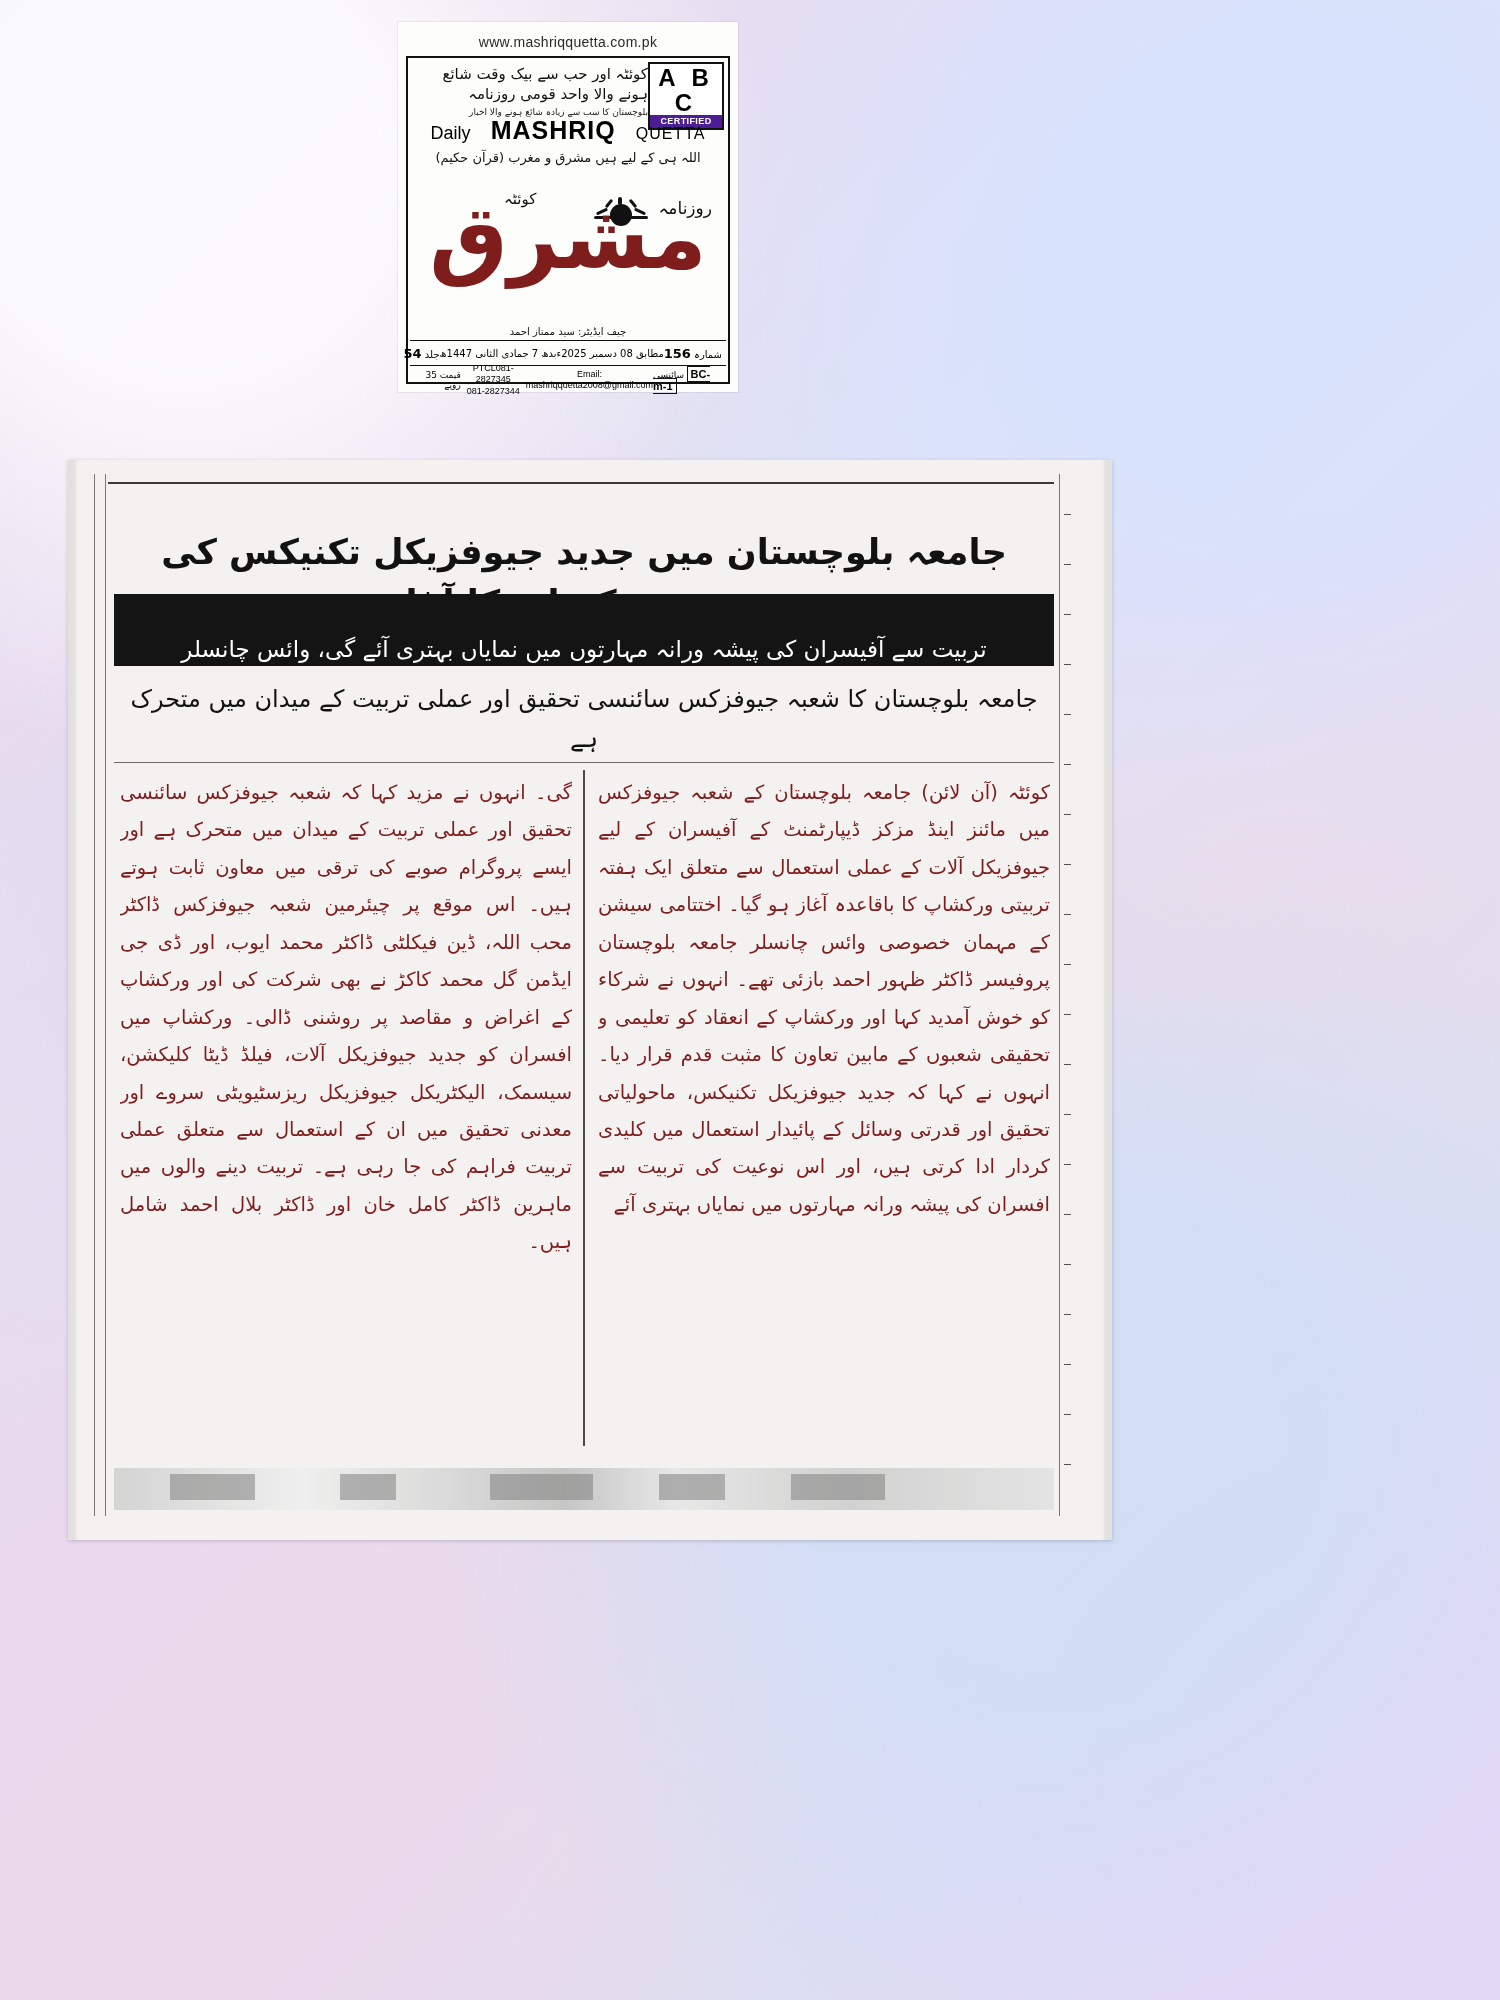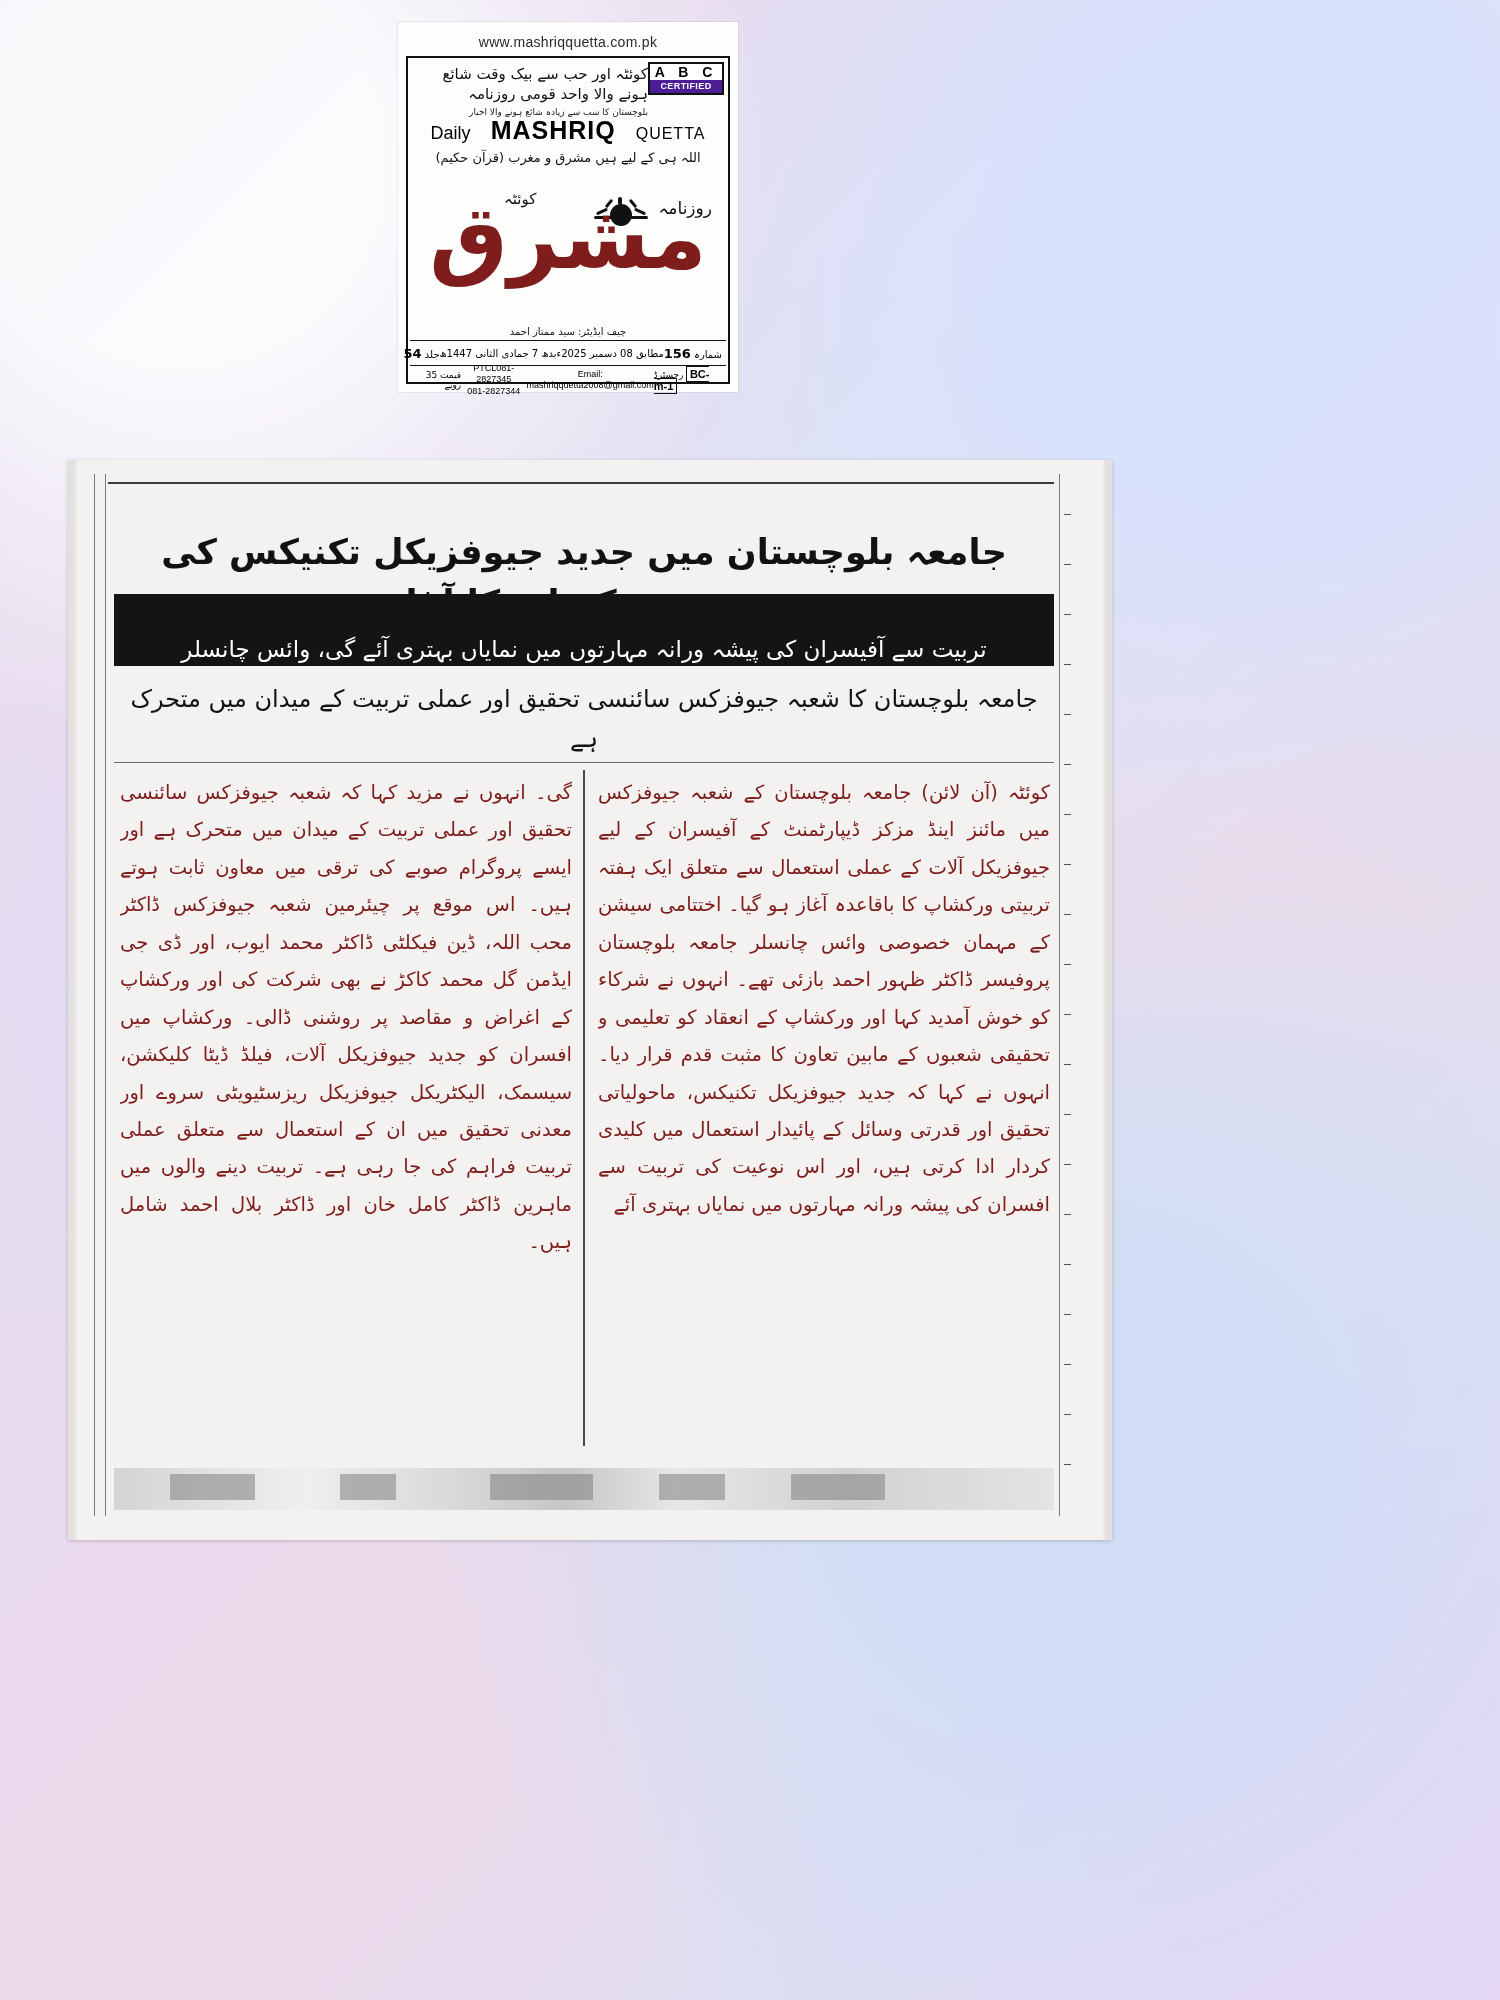--- a/index.html
+++ b/index.html
@@ -27,21 +27,21 @@
     padding-top:12px;font-family:"Liberation Sans",sans-serif;
   }
   #masthead .frame{
     position:absolute;left:8px;top:34px;right:8px;bottom:8px;
     border:2px solid #111;
   }
   .abc-box{
     position:absolute;right:4px;top:4px;width:72px;border:2px solid #111;
     text-align:center;background:#fff;
   }
-  .abc-box .abc{font-weight:bold;font-size:14px;letter-spacing:5px;line-height:1.05;padding-top:1px;}
+  .abc-box .abc{font-weight:bold;font-size:24px;letter-spacing:5px;line-height:1.05;padding-top:1px;}
   .abc-box .cert{background:#4c1d95;color:#fff;font-size:9px;font-weight:bold;letter-spacing:.4px;padding:1px 0 2px;}
   .urdu{font-family:"DejaVu Sans", sans-serif; direction:rtl;}
   .tagline-top{
     position:absolute;right:80px;top:6px;left:6px;text-align:right;
     font-size:15px;line-height:1.35;color:#111;
   }
   .tagline-top .sub{font-size:9px;color:#222;display:block;margin-top:1px;}
   .row-daily{
     position:absolute;left:0;right:0;top:58px;
     display:flex;align-items:baseline;justify-content:center;gap:20px;
@@ -198,21 +198,21 @@
       <div class="urdu">قیمت 35 روپے</div>
       <div class="mid">
         <div>PTCL081-2827345</div>
         <div>081-2827344</div>
       </div>
       <div class="mid">
         <div>Email:</div>
         <div>mashriqquetta2008@gmail.com</div>
       </div>
       <div>
-        <span class="urdu">رجسٹرڈ</span>
+        <span class="urdu">سائنسی</span>
         <span class="reg">BC-m-1</span>
       </div>
     </div>
 
   </div>
 </div>
 
 <div id="clipping">
   <div class="paperedge"></div>
 

